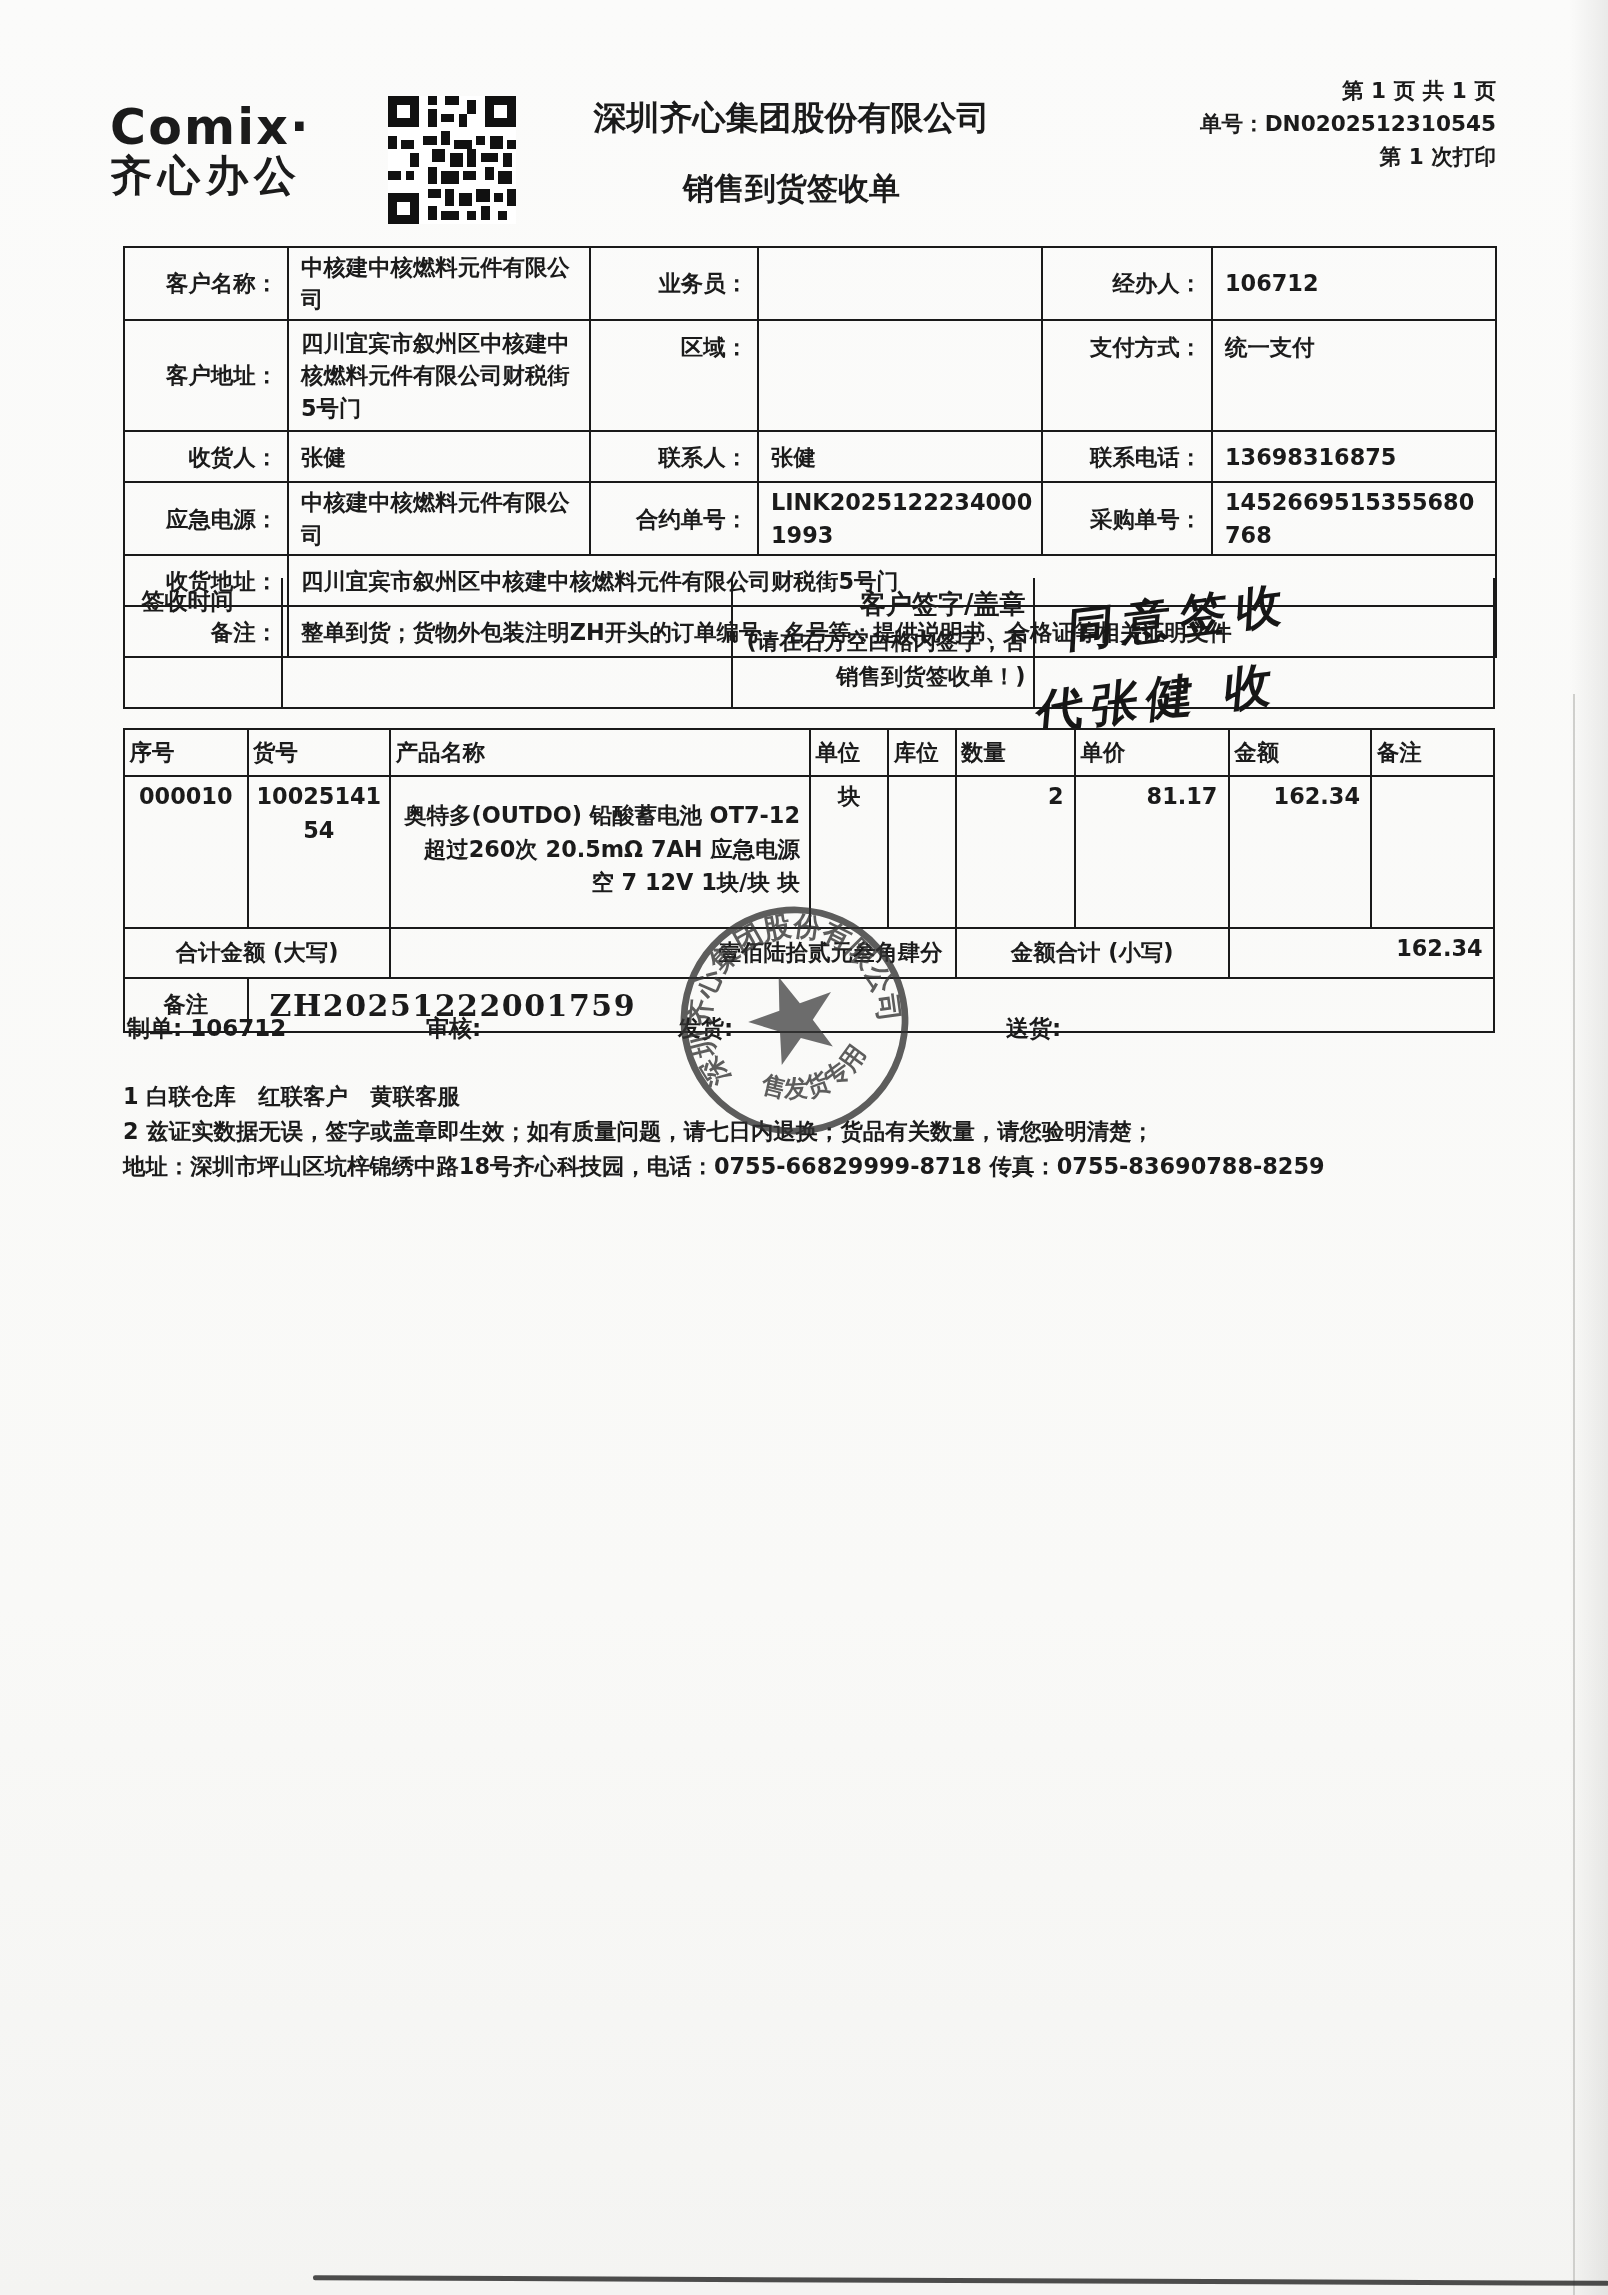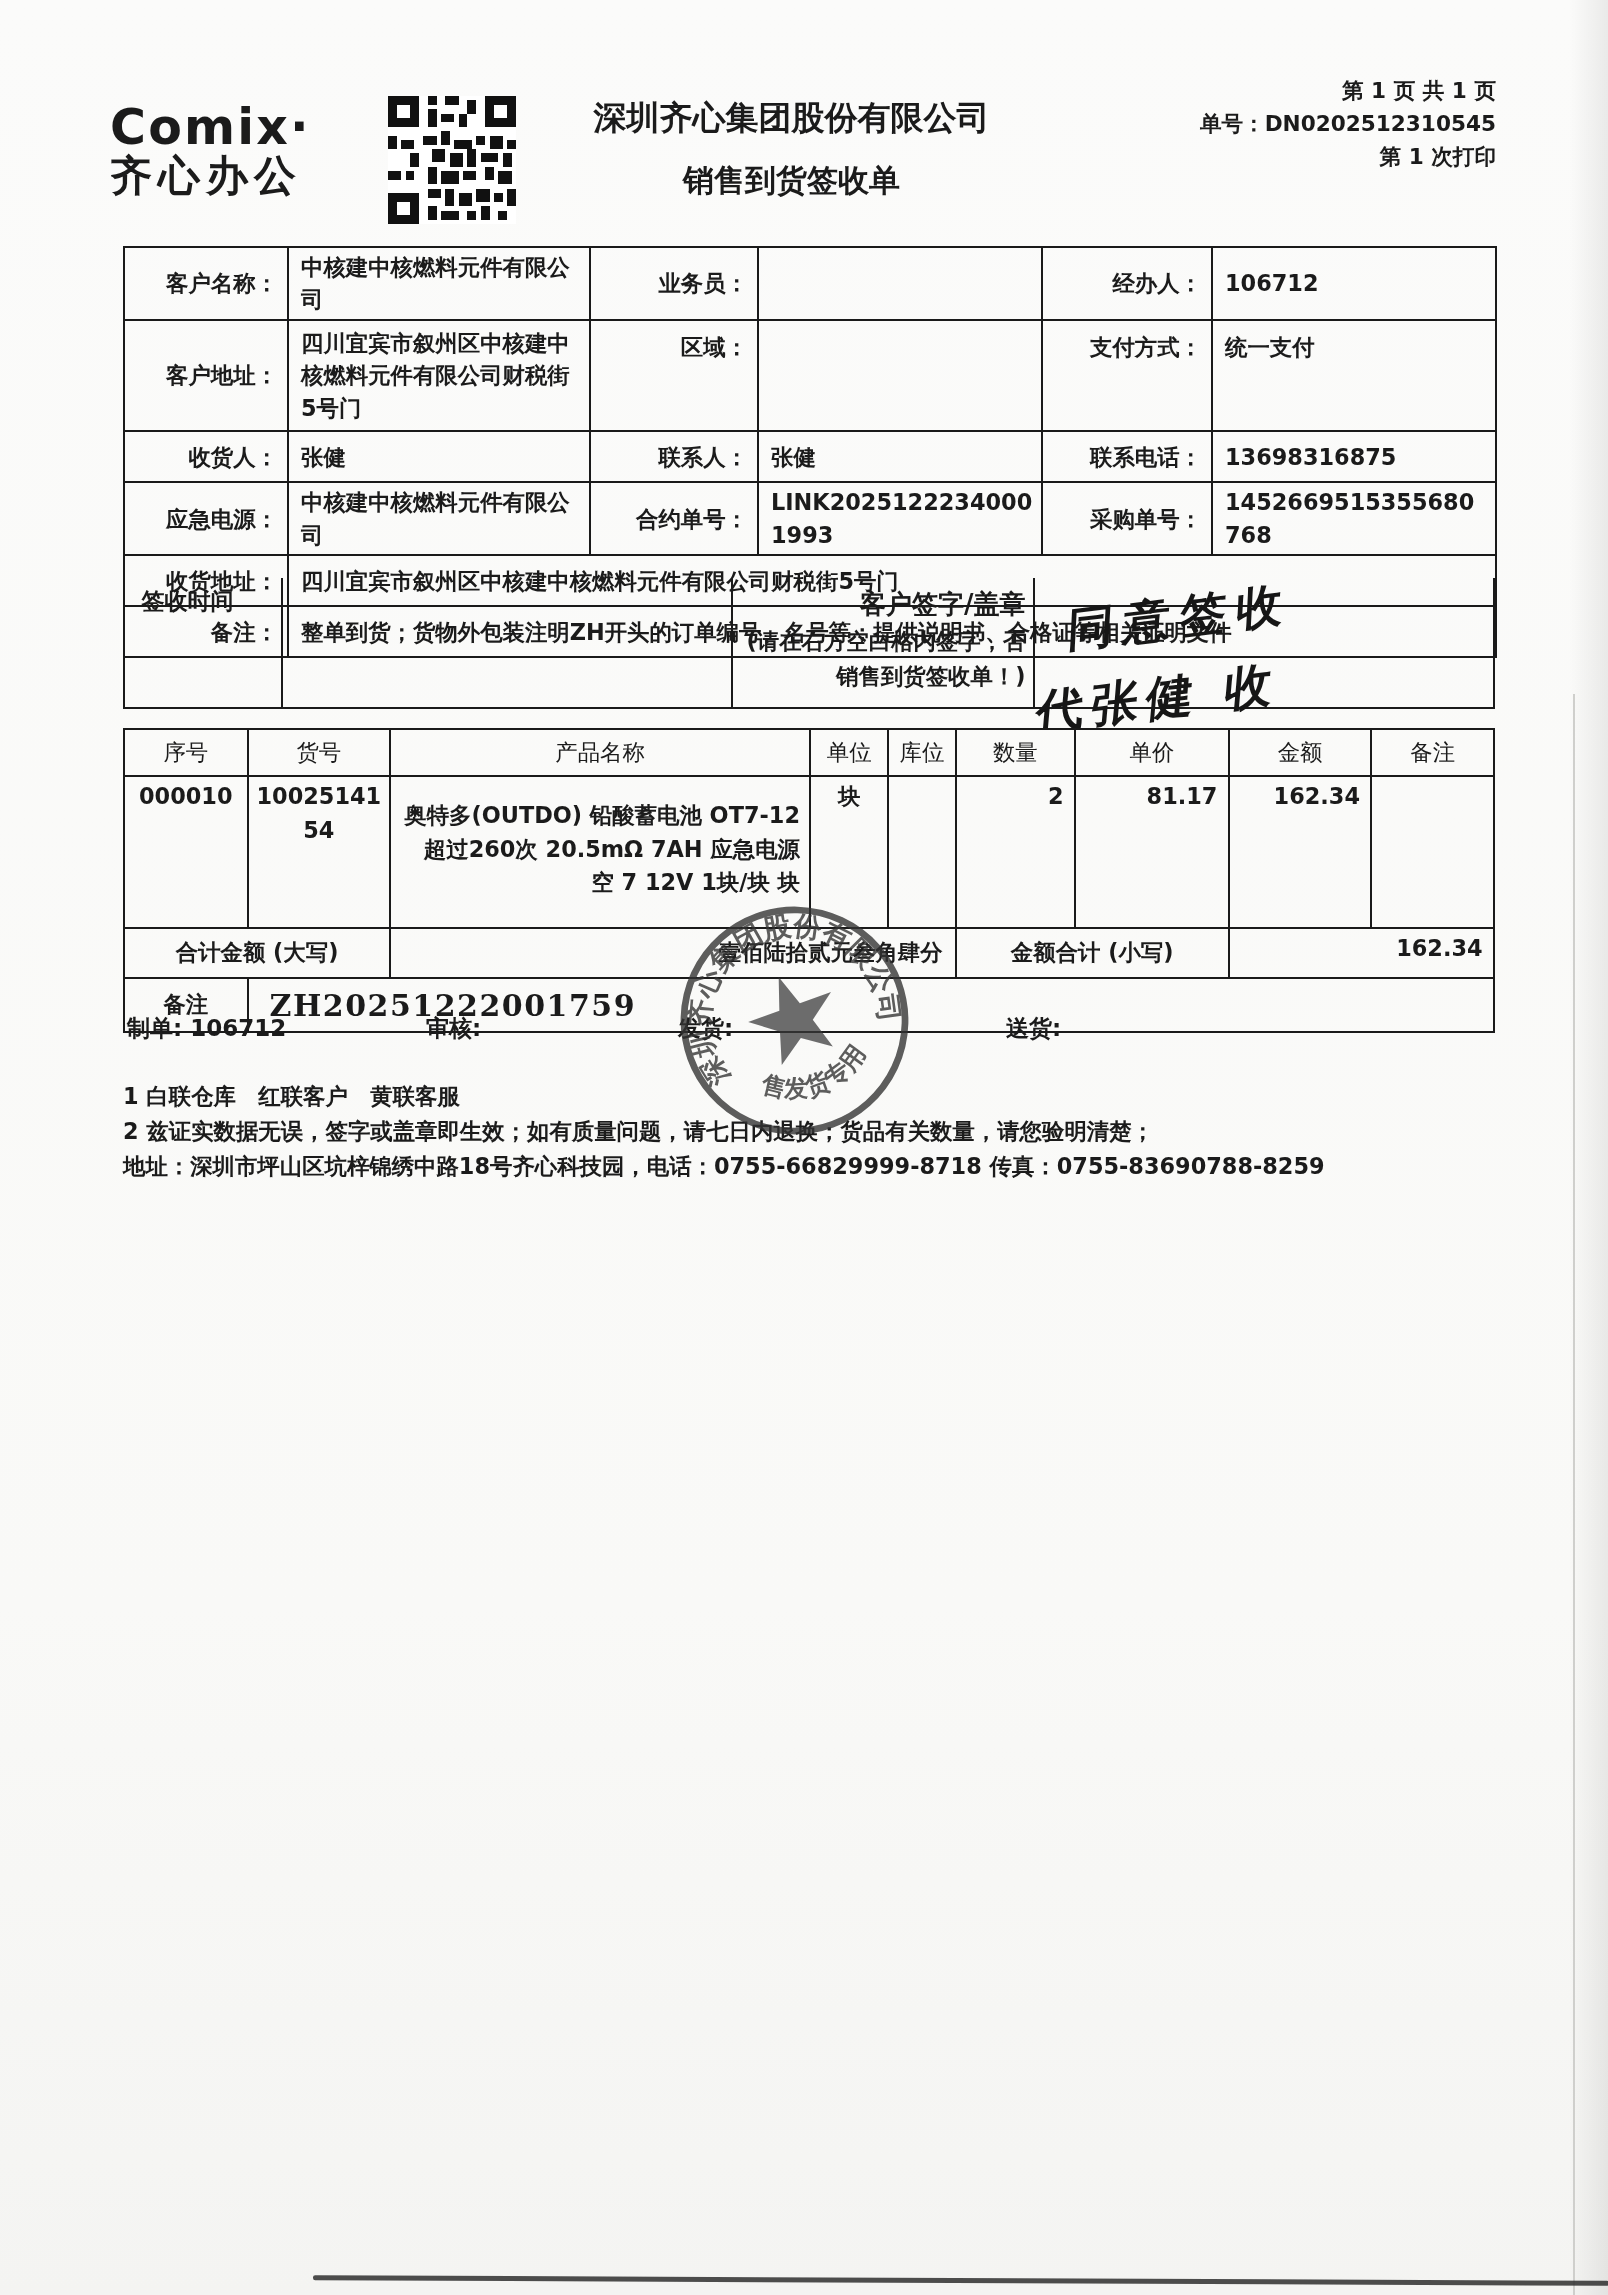--- a/index.html
+++ b/index.html
@@ -11,21 +11,21 @@
   .scanline-right{position:absolute;top:694px;right:34px;width:2.2px;height:1601px;background:#cfcfcc;}
   .scanline-bottom{position:absolute;left:313px;top:2278px;width:1296px;height:5.2px;background:#2e2e2e;
     transform:rotate(.25deg);opacity:.85;border-radius:2.2px;}
   
   .logo{position:absolute;left:110px;top:103px;line-height:1.04;font-weight:900;}
   .logo-main{font-size:49px;letter-spacing:2.2px;}
   .logo-sub{font-size:42px;letter-spacing:6px;}
   .qr{position:absolute;left:388px;top:96px;}
   .title-block{position:absolute;left:478px;top:96px;width:627px;text-align:center;font-weight:700;}
   .title-company{font-size:33px;}
-  .title-doc{font-size:31px;margin-top:19px;}
+  .title-doc{font-size:31px;margin-top:27px;}
   .meta-block{position:absolute;right:113px;top:75px;width:388px;text-align:right;
     font-size:21.6px;font-weight:600;line-height:1.52;}
   
   table{border-collapse:collapse;table-layout:fixed;}
   .info-table{position:absolute;left:123px;top:246px;width:1372px;}
   .items-table{position:absolute;left:123px;top:728px;width:1372px;}
   td,th{border:2.2px solid #1a1a1a;padding:3px 7.5px;font-size:22.4px;vertical-align:middle;
     overflow:hidden;word-break:break-all;}
   .lbl{font-weight:700;text-align:right;white-space:nowrap;padding-right:9px;}
   .val{font-weight:600;text-align:left;padding-left:12px;}
@@ -36,21 +36,21 @@
     border:2.2px solid #1a1a1a;border-top:none;box-sizing:border-box;}
   .sign-cell{box-sizing:border-box;height:100%;}
   .sc1{width:158px;border-right:2.2px solid #1a1a1a;font-weight:700;font-size:23px;padding:7.5px 4.5px 0 16.4px;}
   .sc2{width:450px;border-right:2.2px solid #1a1a1a;}
   .sc3{width:302px;border-right:2.2px solid #1a1a1a;text-align:right;font-weight:700;
     font-size:22.4px;line-height:1.55;padding:6px 7.5px 0 6px;}
   .sc3 .t{font-size:26px;}
   .sc4{flex:1;position:relative;}
   .handwriting{position:absolute;left:0;top:-22.4px;}
   
-  .items-table th{font-weight:400;height:39px;text-align:center;padding:3px 4.5px;}
+  .items-table th{font-weight:700;height:39px;text-align:left;padding:3px 4.5px;}
   .items-table td{vertical-align:top;font-weight:600;line-height:1.5;}
   .item-row td{height:106px;}
   .c-center{text-align:center;}
   .c-right{text-align:right;padding-right:10.4px;}
   .name-cell{text-align:right;padding:22px 9px;}
   .total-row td{height:42px;vertical-align:middle;font-weight:700;}
   .words{text-align:right;padding-right:12px;}
   .remark-row td{height:46px;vertical-align:middle;}
   .zh-no{font-family:"DejaVu Serif","Liberation Serif",serif;font-size:30px;font-weight:600;
     letter-spacing:1.5px;padding-left:21px;}

